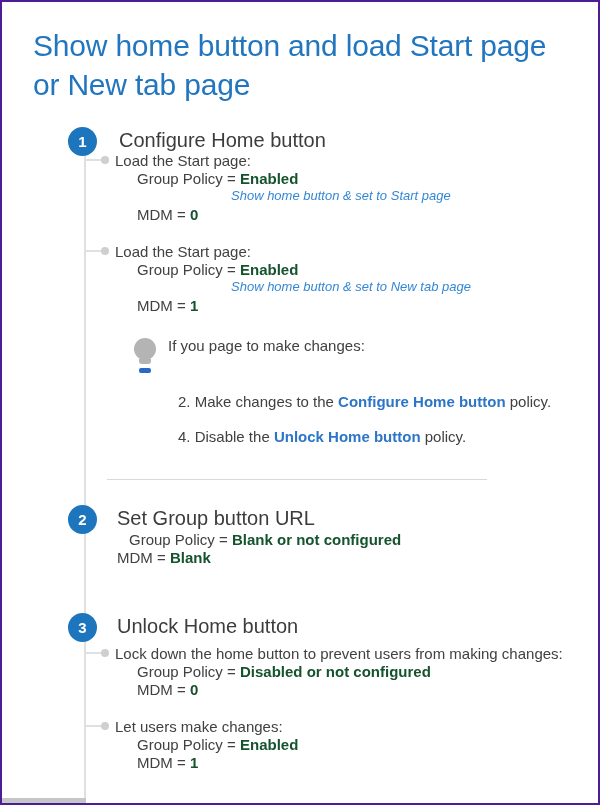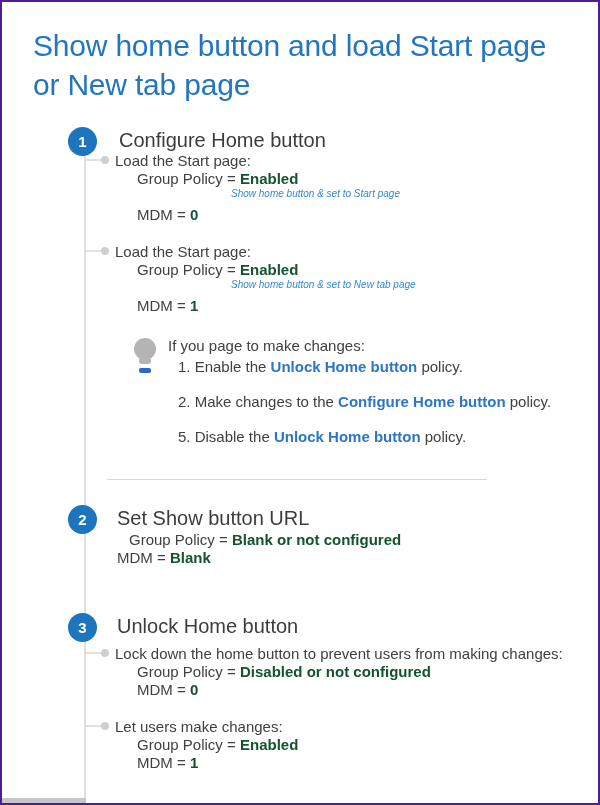--- a/index.html
+++ b/index.html
@@ -36,21 +36,21 @@
   .step-heading{
     font-size:20px;color:#3c3c3c;line-height:24px;white-space:nowrap;
   }
   .hline{height:2px;background:#e0e0e0;}
   .dot{
     width:8px;height:8px;border-radius:50%;
     background:#cfcfcf;
   }
   .body-text{font-size:15px;line-height:18px;color:#414141;white-space:nowrap;text-align:center;}
   .gp-value{font-weight:700;color:#14532d;margin-left:0.28em;}
-  .note-text{font-size:10px;font-style:italic;color:#3487d2;white-space:nowrap;}
+  .note-text{font-size:13px;font-style:italic;color:#3487d2;white-space:nowrap;}
   .tip-text{font-size:15px;line-height:18px;color:#414141;white-space:nowrap;}
   .policy-link{font-weight:600;color:#2d76c7;}
   .bulb-circle{width:22px;height:22px;border-radius:50%;background:#b4b4b4;}
   .bulb-neck{width:12px;height:5px;background:#b4b4b4;border-radius:0 0 3px 3px;}
   .bulb-dash{width:12px;height:5px;background:#2a6ac6;border-radius:2px;}
   .separator{height:1px;background:#d9d9d9;}
   .bottom-strip{background:#c6c6c6;}
 </style>
 </head>
 <body>
@@ -89,36 +89,33 @@
   <div class="abs note-text" style="left:229px;top:277px;">Show home button &amp; set to New tab page</div>
   <div class="abs body-text" style="left:135px;top:295px;">
     <span>MDM =</span><span class="gp-value">1</span>
   </div>
 
   <div class="abs bulb-circle" style="left:132px;top:336px;"></div>
   <div class="abs bulb-neck" style="left:137px;top:357px;"></div>
   <div class="abs bulb-dash" style="left:137px;top:366px;"></div>
 
   <div class="abs tip-text" style="left:166px;top:335px;">If you page to make changes:</div>
-  <div class="abs tip-text" style="left:176px;top:356px;">
-    <span>1. Enable the </span><span class="policy-link">Unlock Home button</span><span> policy.</span>
-  </div>
   <div class="abs tip-text" style="left:176px;top:391px;">
     <span>2. Make changes to the </span><span class="policy-link">Configure Home button</span><span> policy.</span>
   </div>
   <div class="abs tip-text" style="left:176px;top:426px;">
-    <span>5. Disable the </span><span class="policy-link">Unlock Home button</span><span> policy.</span>
+    <span>4. Disable the </span><span class="policy-link">Unlock Home button</span><span> policy.</span>
   </div>
 
   <div class="abs separator" style="left:105px;top:477px;width:380px;"></div>
 
   <div class="abs step-circle" style="left:66px;top:503px;">
     <span>2</span>
   </div>
-  <div class="abs step-heading" style="left:115px;top:504px;">Set Show button URL</div>
+  <div class="abs step-heading" style="left:115px;top:504px;">Set Group button URL</div>
   <div class="abs body-text" style="left:127px;top:529px;">
     <span>Group Policy =</span><span class="gp-value">Blank or not configured</span>
   </div>
   <div class="abs body-text" style="left:115px;top:547px;">
     <span>MDM =</span><span class="gp-value">Blank</span>
   </div>
 
   <div class="abs step-circle" style="left:66px;top:611px;">
     <span>3</span>
   </div>

